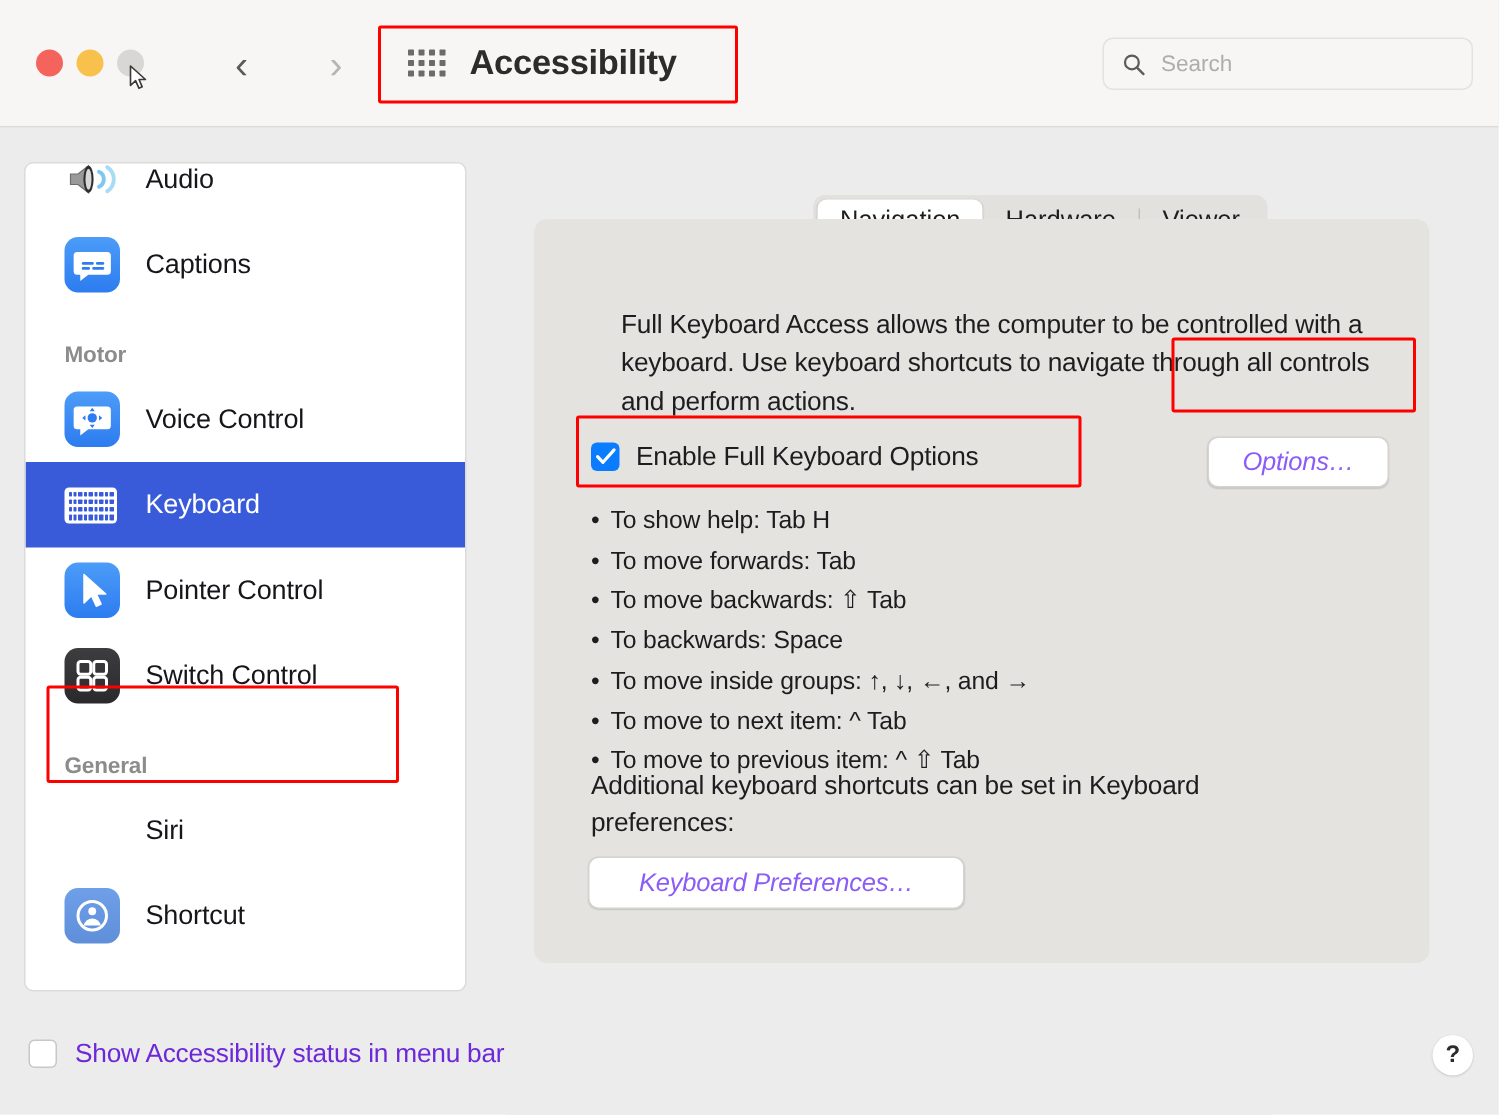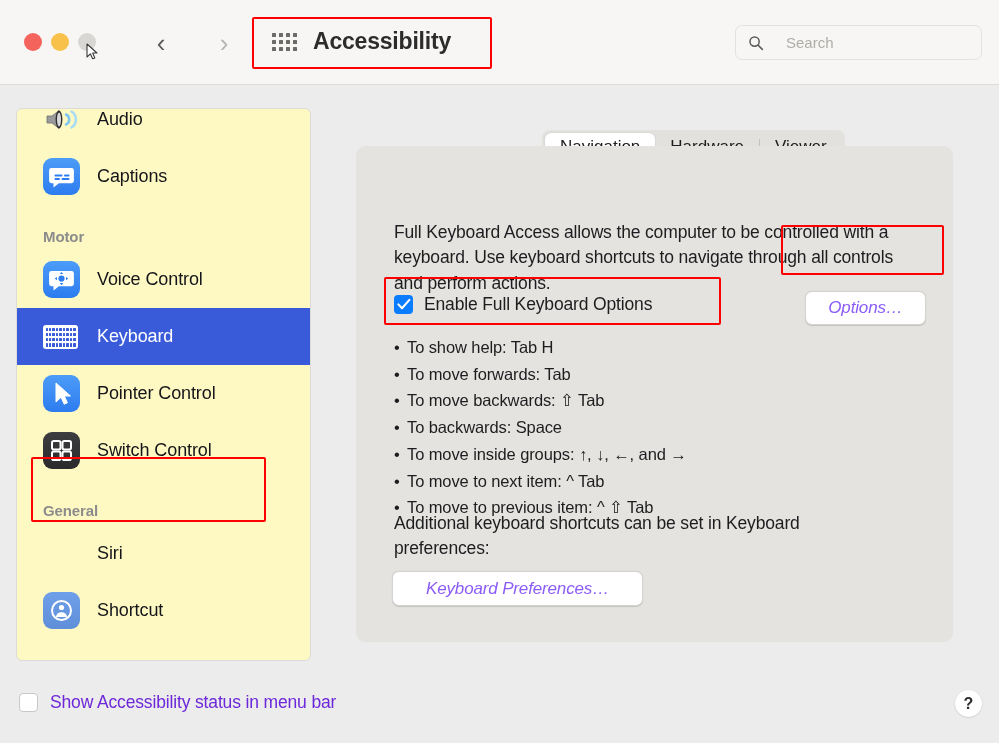--- a/index.html
+++ b/index.html
@@ -71,28 +71,28 @@
   .search-field {
     position: absolute; right: 17px; top: 25px;
     width: 247px; height: 35px;
     border: 1px solid #e3e2df;
     border-radius: 7px;
     background: #f7f6f4;
     display: flex; align-items: center;
   }
   .search-icon { margin-left: 12px; width: 16px; height: 16px; display: block; }
   .search-placeholder {
-    margin-left: 22px; font-size: 15px; color: #adadaa;
+    margin-left: 10px; font-size: 15px; color: #adadaa;
   }
 
   
   .sidebar {
     position: absolute; left: 16px; top: 108px;
     width: 295px; height: 553px;
-    background: #fef9c3;
+    background: #ffffff;
     border: 1px solid #dcdbd8;
     border-radius: 6px;
     overflow: hidden;
   }
   .sb-scroll { position: absolute; left: 0; top: -18px; width: 295px; }
   .sb-row {
     position: relative;
     height: 57px;
     display: flex; align-items: center;
     padding-left: 26px;
@@ -177,21 +177,21 @@
     width: 597px; height: 496px;
     background: #e4e3e0;
     border-radius: 9px;
   }
   .para {
     position: absolute; left: 38px;
     width: 500px;
     font-size: 17.5px; color: #1d1d1f; line-height: 1.45;
     letter-spacing: -0.15px;
   }
-  .para.p1 { top: 74px; }
+  .para.p1 { top: 58px; margin-left: 20px; }
   .para.p2 { top: 365px; width: 490px; }
 
   .chk-row {
     position: absolute; left: 38px; top: 148px;
     display: flex; align-items: center;
   }
   .chk {
     width: 19px; height: 19px; border-radius: 4px;
     background: #0a7cff; position: relative; flex: 0 0 19px;
   }

